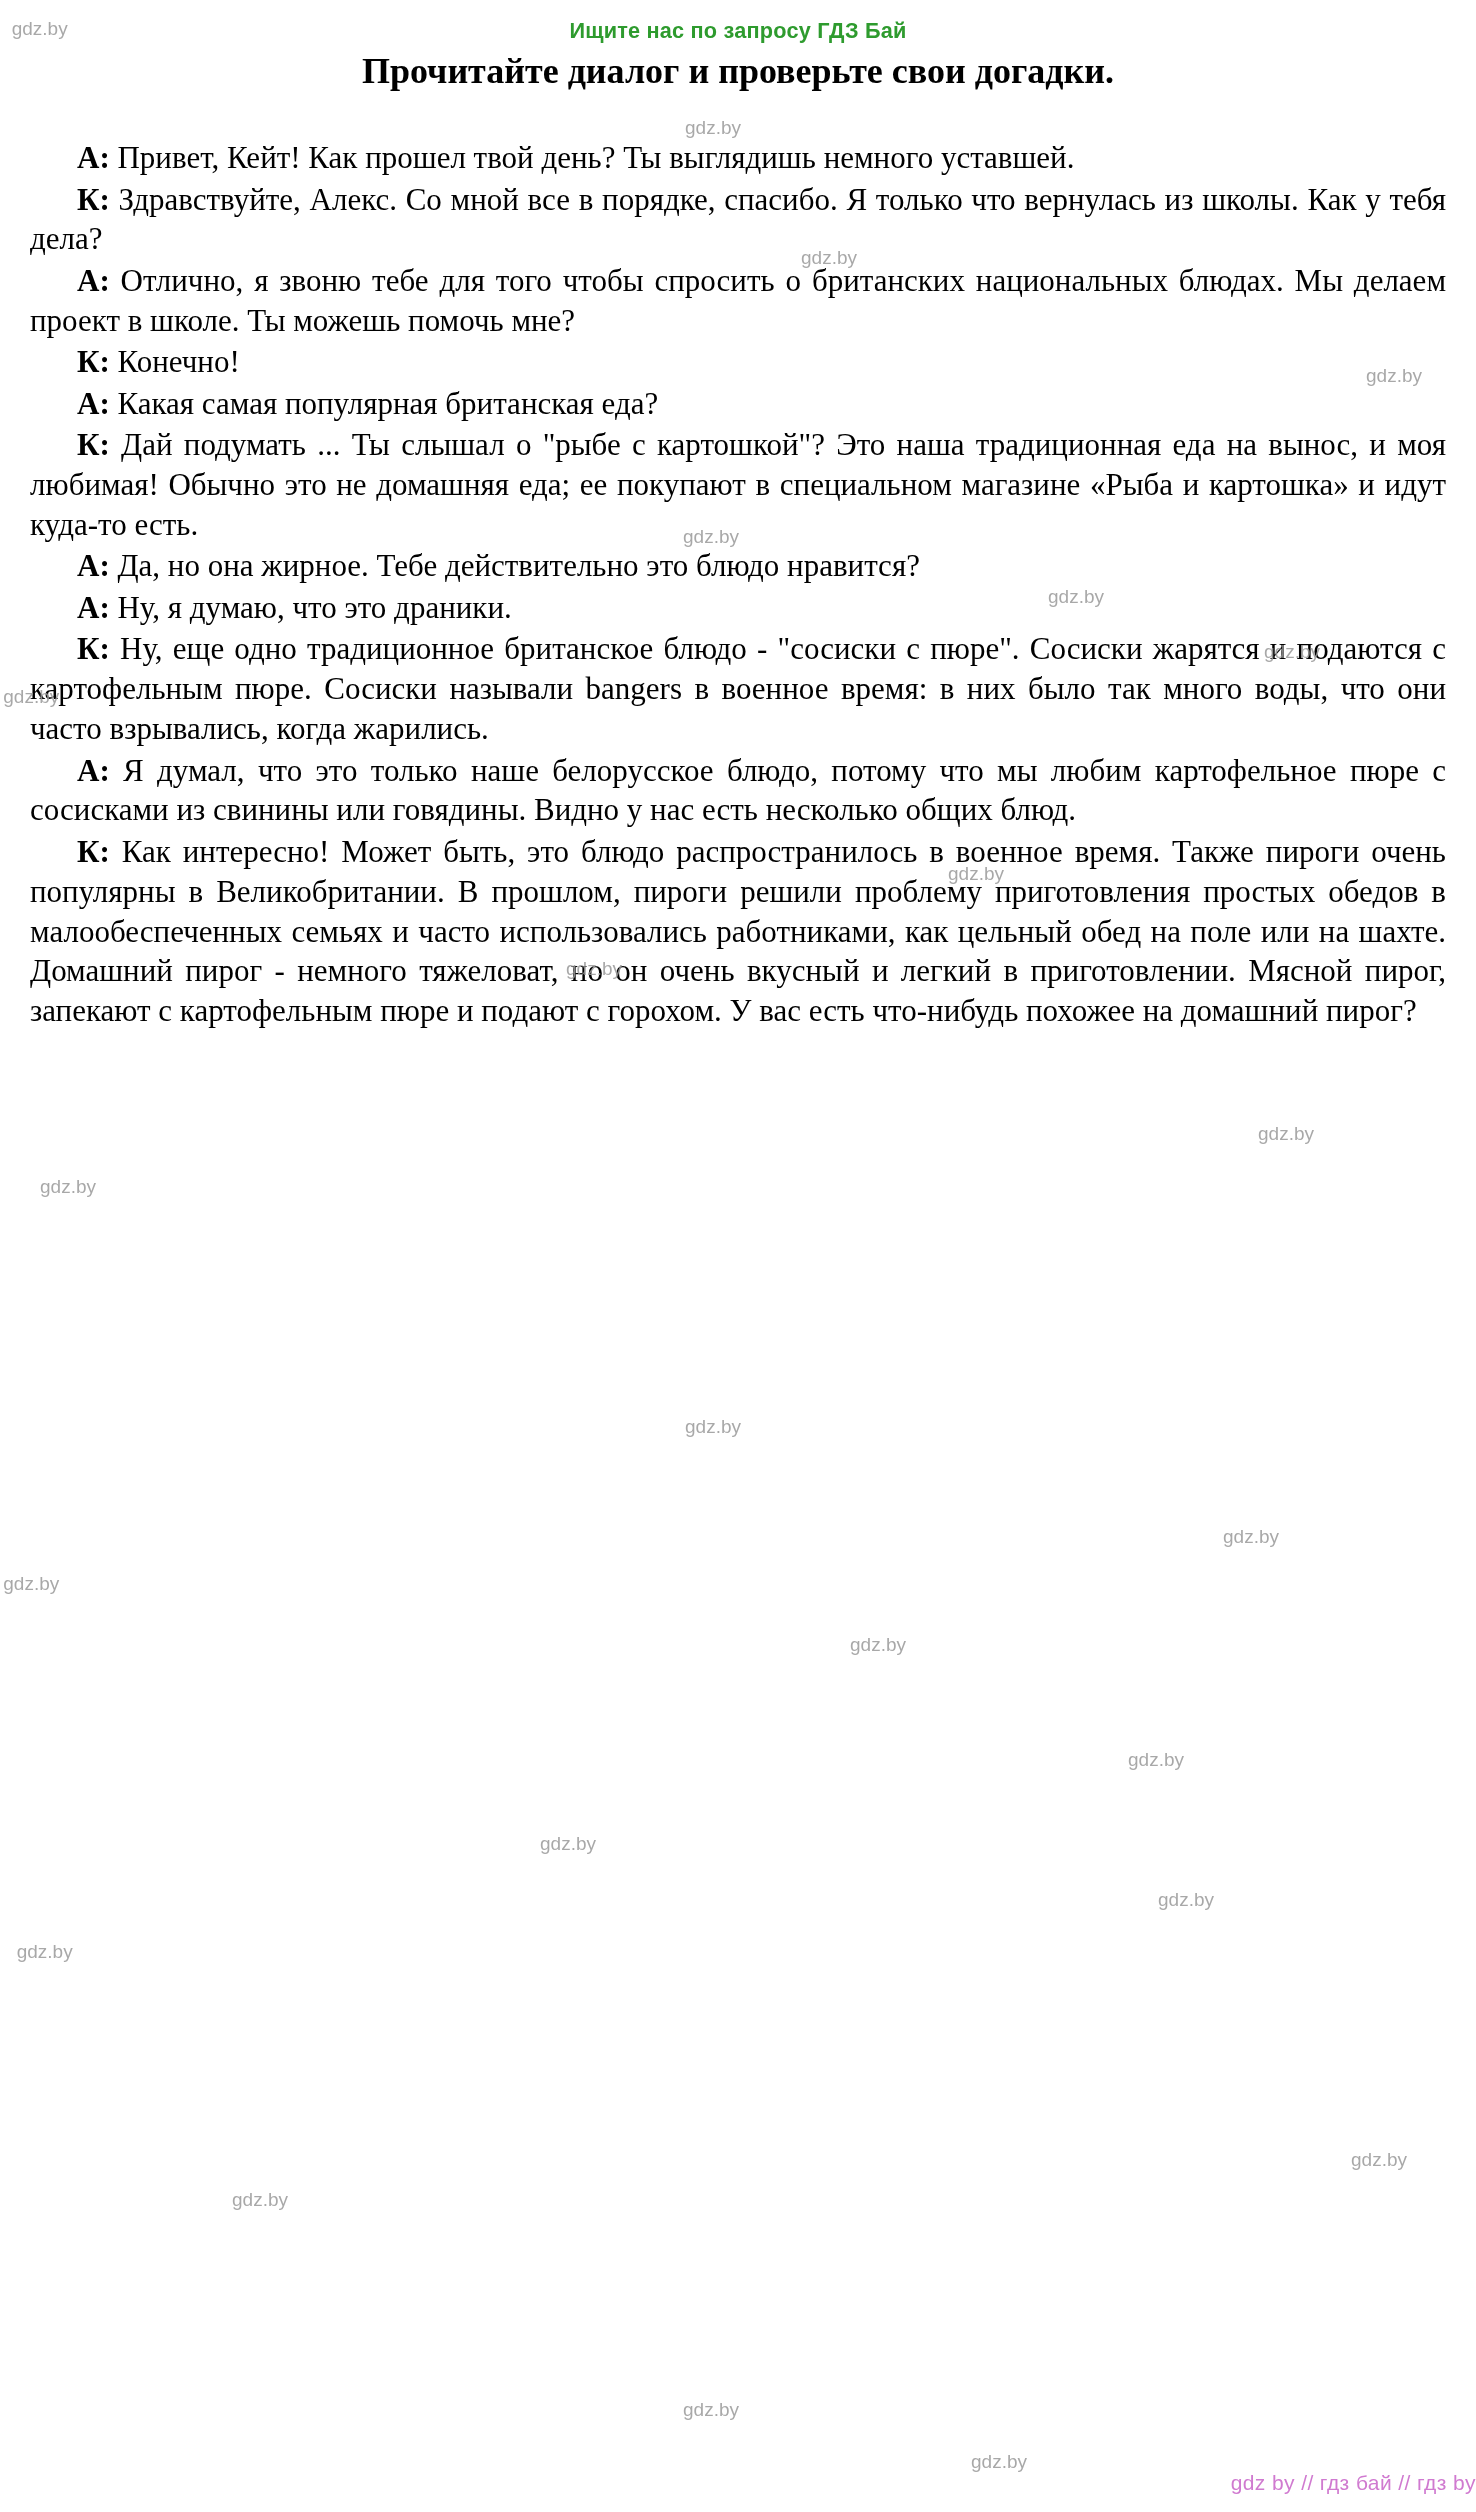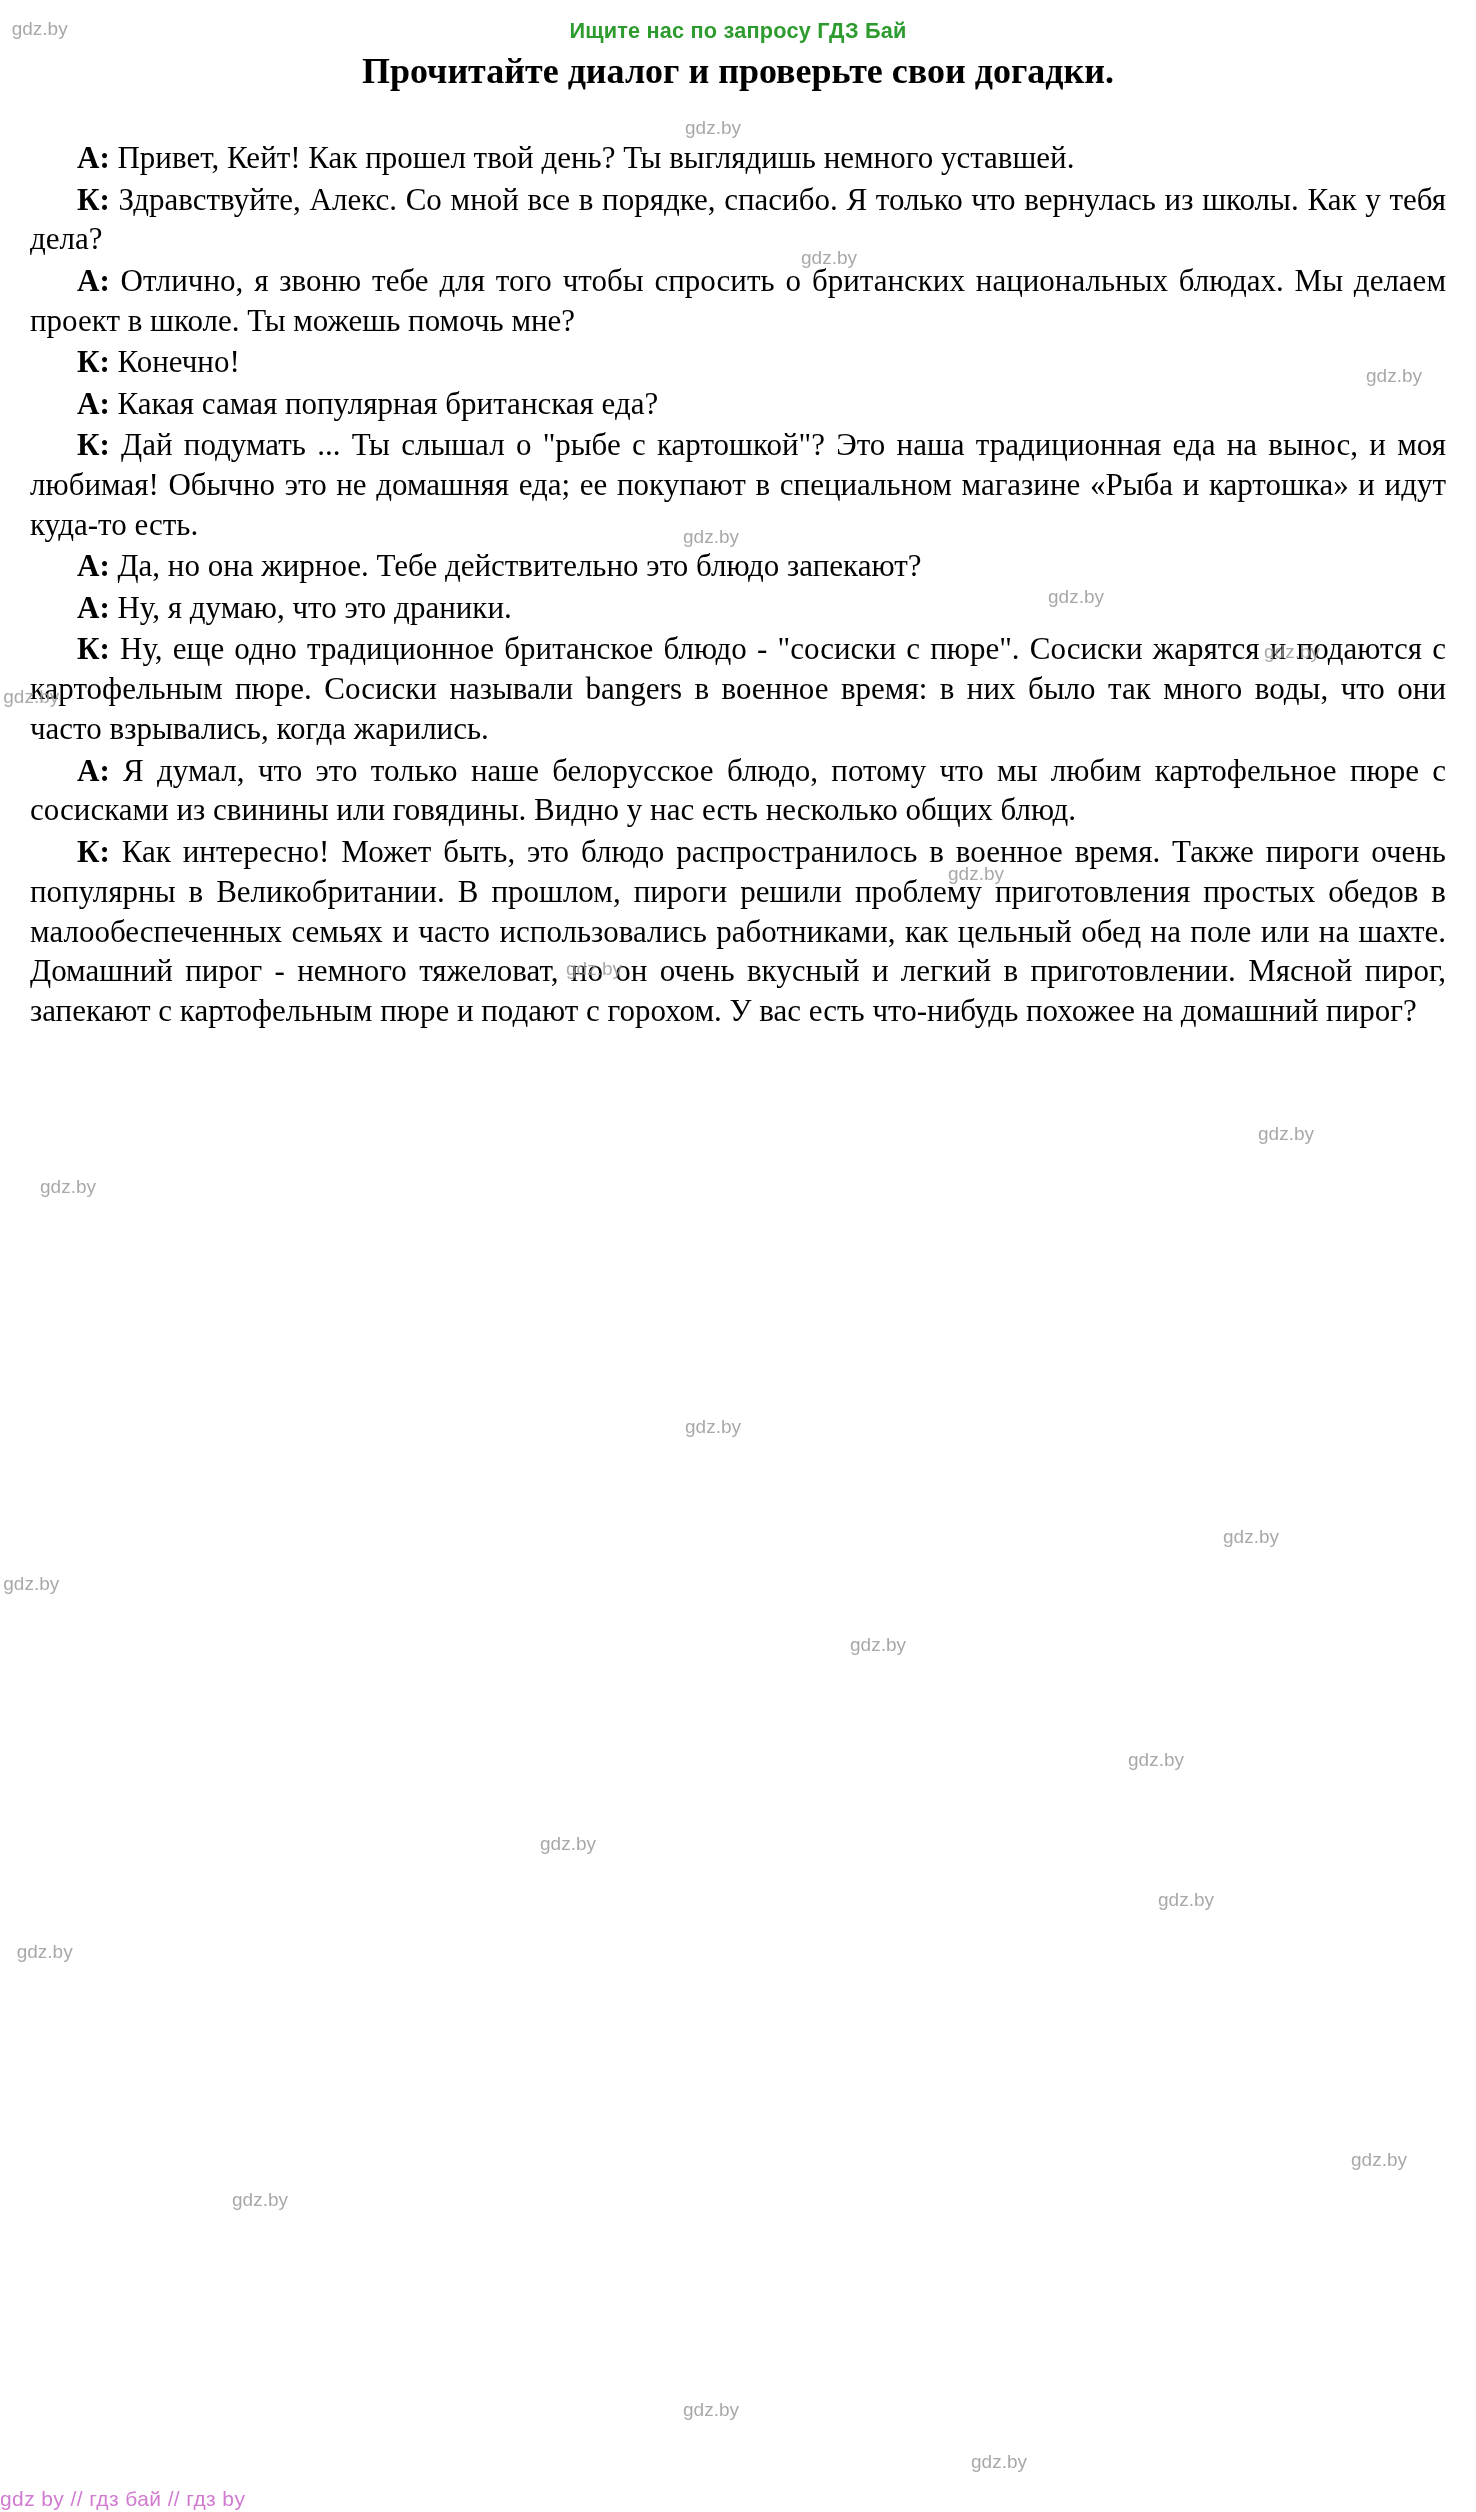--- a/index.html
+++ b/index.html
@@ -72,22 +72,22 @@
     font-size: 19px;
     opacity: 0.85;
     white-space: nowrap;
     pointer-events: none;
   }
 
   .footer {
     position: absolute;
     left: 0;
     right: 0;
-    bottom: 1px;
-    text-align: left;
+    bottom: 17px;
+    text-align: right;
     color: #d07ad0;
     font-family: "Liberation Sans", sans-serif;
     font-size: 21px;
     letter-spacing: 0.4px;
   }
 </style>
 </head>
 <body>
 
 <div class="page">
@@ -96,21 +96,21 @@
 
   <h1 class="title">Прочитайте диалог и проверьте свои догадки.</h1>
 
   <div class="body-text" id="dialog-body">
       <p class="para"><span class="speaker">A:</span><span> Привет, Кейт! Как прошел твой день? Ты выглядишь немного уставшей.</span></p>
       <p class="para"><span class="speaker">К:</span><span> Здравствуйте, Алекс. Со мной все в порядке, спасибо. Я только что вернулась из школы. Как у тебя дела?</span></p>
       <p class="para"><span class="speaker">A:</span><span> Отлично, я звоню тебе для того чтобы спросить о британских национальных блюдах. Мы делаем проект в школе. Ты можешь помочь мне?</span></p>
       <p class="para"><span class="speaker">К:</span><span> Конечно!</span></p>
       <p class="para"><span class="speaker">A:</span><span> Какая самая популярная британская еда?</span></p>
       <p class="para"><span class="speaker">К:</span><span> Дай подумать ... Ты слышал о "рыбе с картошкой"? Это наша традиционная еда на вынос, и моя любимая! Обычно это не домашняя еда; ее покупают в специальном магазине «Рыба и картошка» и идут куда-то есть.</span></p>
-      <p class="para"><span class="speaker">A:</span><span> Да, но она жирное. Тебе действительно это блюдо запекают?</span></p>
+      <p class="para"><span class="speaker">A:</span><span> Да, но она жирное. Тебе действительно это блюдо нравится?</span></p>
       <p class="para"><span class="speaker">A:</span><span> Ну, я думаю, что это драники.</span></p>
       <p class="para"><span class="speaker">К:</span><span> Ну, еще одно традиционное британское блюдо - "сосиски с пюре". Сосиски жарятся и подаются с картофельным пюре. Сосиски называли bangers в военное время: в них было так много воды, что они часто взрывались, когда жарились.</span></p>
       <p class="para"><span class="speaker">A:</span><span> Я думал, что это только наше белорусское блюдо, потому что мы любим картофельное пюре с сосисками из свинины или говядины. Видно у нас есть несколько общих блюд.</span></p>
       <p class="para"><span class="speaker">К:</span><span> Как интересно! Может быть, это блюдо распространилось в военное время. Также пироги очень популярны в Великобритании. В прошлом, пироги решили проблему приготовления простых обедов в малообеспеченных семьях и часто использовались работниками, как цельный обед на поле или на шахте. Домашний пирог - немного тяжеловат, но он очень вкусный и легкий в приготовлении. Мясной пирог, запекают с картофельным пюре и подают с горохом. У вас есть что-нибудь похожее на домашний пирог?</span></p>
     </div>
 
   <div class="footer">gdz by  //  гдз бай  //  гдз by</div>
 
 <div class="wm" style="left: 11.7px; top: 18.3px;">gdz.by</div>
     <div class="wm" style="left: 685px; top: 117px;">gdz.by</div>

